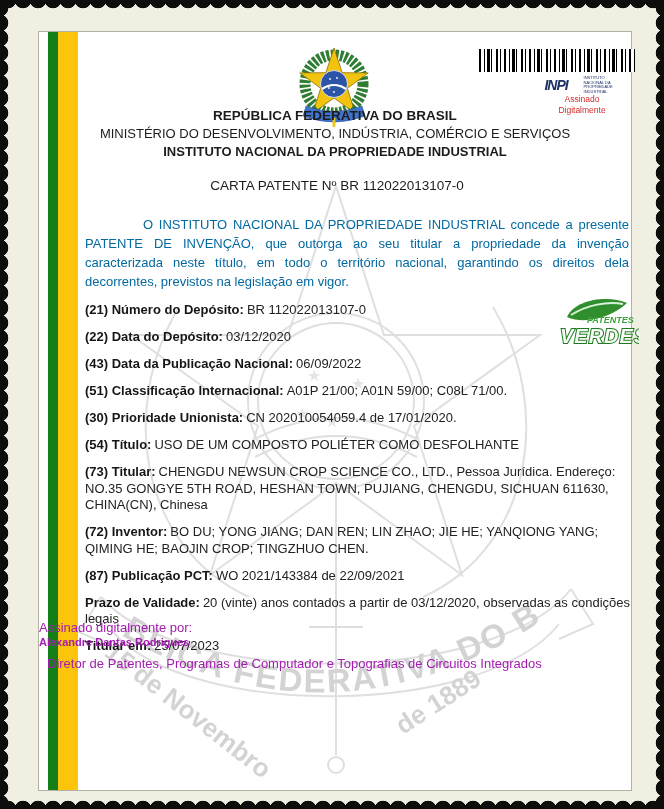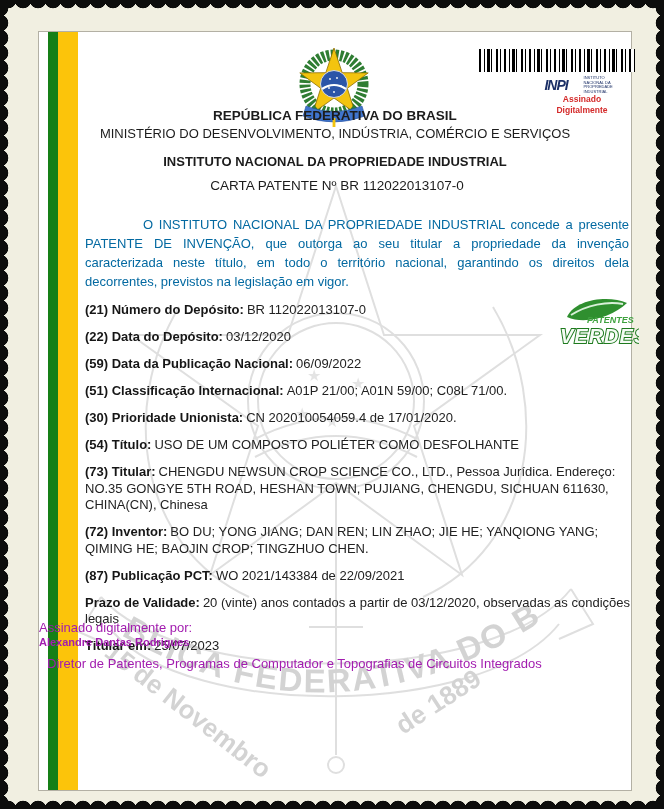--- a/index.html
+++ b/index.html
@@ -41,25 +41,25 @@
       #000 0 2px,transparent 2px 5px,
       #000 5px 6px,transparent 6px 8px,
       #000 8px 11px,transparent 11px 12px,
       #000 12px 13px,transparent 13px 17px,
       #000 17px 19px,transparent 19px 21px,
       #000 21px 22px,transparent 22px 25px)}
   .inpi{position:absolute;left:478px;top:44px;width:130px;text-align:center}
   .inpi .logo-row{display:flex;align-items:center;justify-content:center;gap:16px}
   .inpi .inpi-word{font-size:14px;font-weight:bold;font-style:italic;color:#1b2f66;letter-spacing:-1px;line-height:12px}
   .inpi .inpi-tagline{display:inline-block;width:36px;font-size:4px;line-height:1.15;color:#1b2f66;text-align:left;text-transform:uppercase}
-  .inpi .signed{font-size:8.5px;line-height:1.2;font-weight:bold;color:#d42a2a}
+  .inpi .signed{font-size:8.5px;line-height:1.2;font-weight:normal;color:#d42a2a}
 
   .hdr{position:absolute;left:0;right:0;top:76px;text-align:center;color:#1c1c1c}
   .hdr .l1{font-size:13.5px;font-weight:bold;margin:0 0 3px}
-  .hdr .l2{font-size:13px;margin:0 0 13px}
+  .hdr .l2{font-size:13px;margin:0 0 3px}
   .hdr .l3{font-size:13px;font-weight:bold;margin:0}
   .doc-title{position:absolute;left:4px;right:0;top:146px;text-align:center;font-size:13.5px;color:#1c1c1c}
 
   .grant{position:absolute;left:46px;top:183px;width:544px;font-size:13px;line-height:19px;
     color:#0369a1;text-align:justify;text-indent:58px;margin:0}
 
   .fields{position:absolute;left:46px;top:270px;width:546px;color:#222}
   .fields p{margin:0 0 10.5px;font-size:13px;line-height:16.5px}
   .fields .label{font-weight:bold;color:#161616}
   .fields .value{padding-left:3px}
@@ -165,21 +165,21 @@
     <svg class="badge" width="82" height="56" viewBox="0 0 82 56">
       <path d="M10,22 C18,4 52,0 70,8 C55,22 28,30 10,22 Z" fill="#2f8f2f"></path>
       <path d="M14,20 C30,10 50,6 66,9" stroke="#d9f0d9" stroke-width="2" fill="none"></path>
       <text x="30" y="28" font-size="9" font-weight="bold" font-style="italic" fill="#3fa23f">PATENTES</text>
       <text x="3" y="48" font-size="20" font-weight="bold" font-style="italic" fill="#f5fbf5" stroke="#1e7a1e" stroke-width="2" style="paint-order:stroke" letter-spacing="1">VERDES</text>
     </svg>
 
     <div class="fields">
       <p><span class="label">(21) Número do Depósito:</span><span class="value">BR 112022013107-0</span></p>
       <p><span class="label">(22) Data do Depósito:</span><span class="value">03/12/2020</span></p>
-      <p><span class="label">(59) Data da Publicação Nacional:</span><span class="value">06/09/2022</span></p>
+      <p><span class="label">(43) Data da Publicação Nacional:</span><span class="value">06/09/2022</span></p>
       <p><span class="label">(51) Classificação Internacional:</span><span class="value">A01P 21/00; A01N 59/00; C08L 71/00.</span></p>
       <p><span class="label">(30) Prioridade Unionista:</span><span class="value">CN 202010054059.4 de 17/01/2020.</span></p>
       <p><span class="label">(54) Título:</span><span class="value">USO DE UM COMPOSTO POLIÉTER COMO DESFOLHANTE</span></p>
       <p><span class="label">(73) Titular:</span><span class="value">CHENGDU NEWSUN CROP SCIENCE CO., LTD., Pessoa Jurídica. Endereço: NO.35 GONGYE 5TH ROAD, HESHAN TOWN, PUJIANG, CHENGDU, SICHUAN 611630, CHINA(CN), Chinesa</span></p>
       <p><span class="label">(72) Inventor:</span><span class="value">BO DU; YONG JIANG; DAN REN; LIN ZHAO; JIE HE; YANQIONG YANG; QIMING HE; BAOJIN CROP; TINGZHUO CHEN.</span></p>
       <p><span class="label">(87) Publicação PCT:</span><span class="value">WO 2021/143384 de 22/09/2021</span></p>
       <p><span class="label">Prazo de Validade:</span><span class="value">20 (vinte) anos contados a partir de 03/12/2020, observadas as condições legais</span></p>
       <p><span class="label">Titular em:</span><span class="value">25/07/2023</span></p>
     </div>
 

